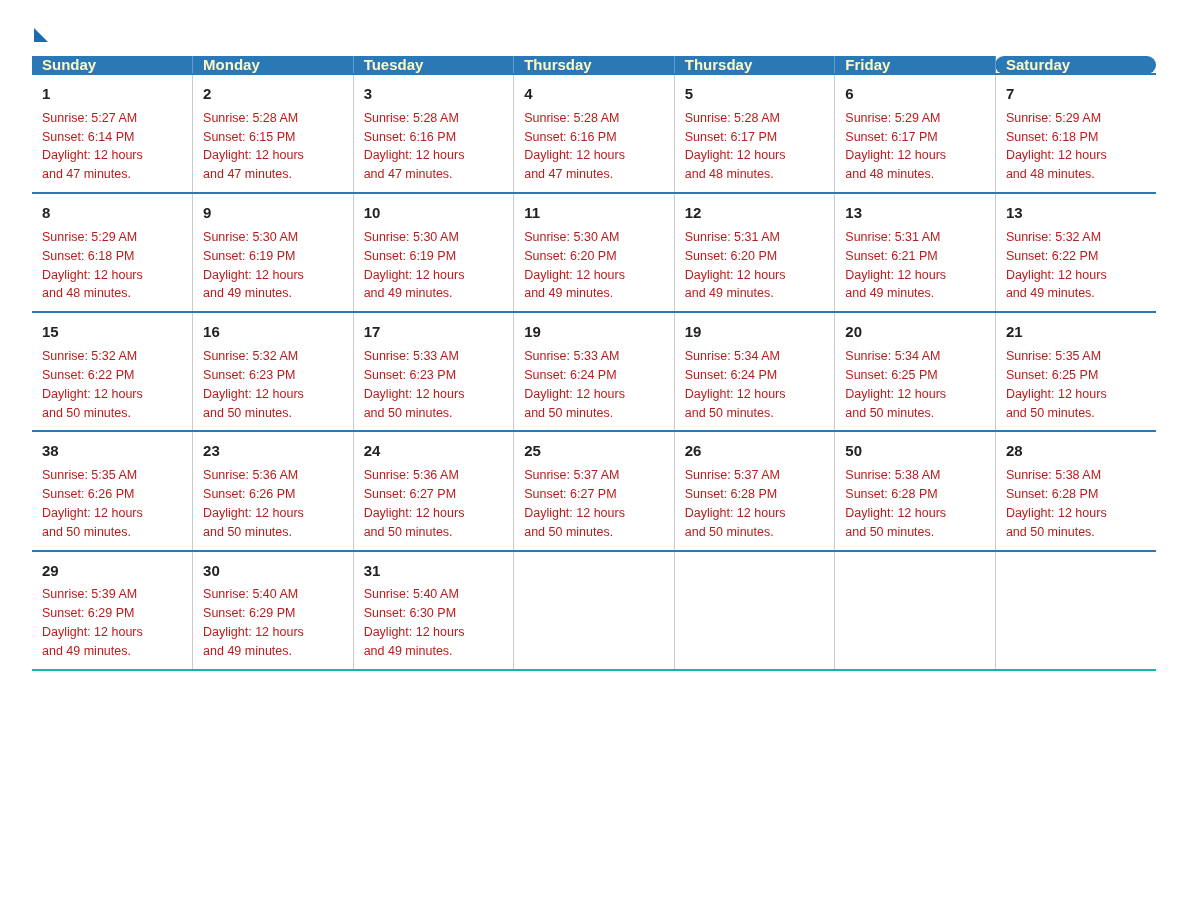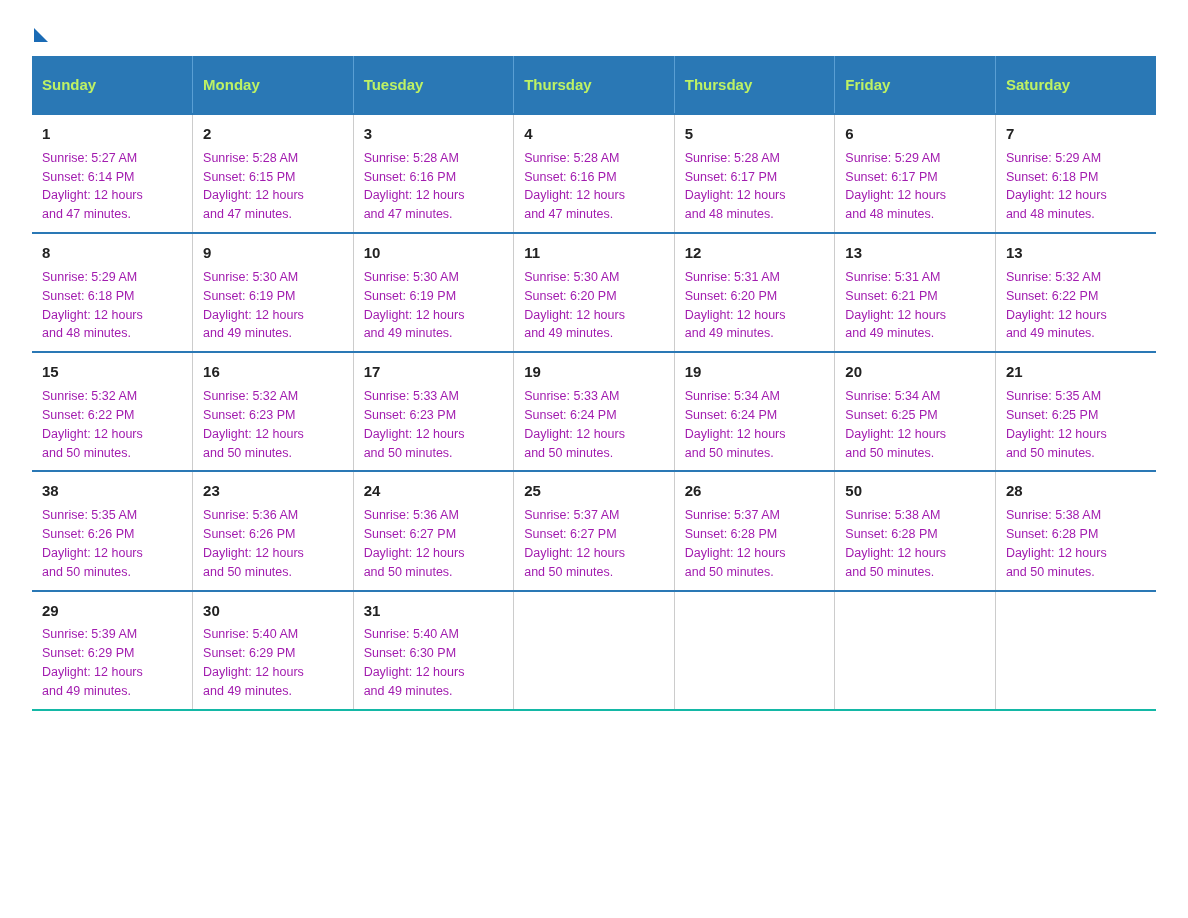--- a/index.html
+++ b/index.html
@@ -62,29 +62,30 @@
       color: #444;
       margin-top: 4px;
     }
     table {
       width: 100%;
       border-collapse: collapse;
       table-layout: fixed;
     }
     thead tr th {
       background-color: #2a78b5;
-      color: #bef264;
+      color: #fef9c3;
       font-size: 15px;
       font-weight: bold;
-      padding: 20px 10px;
+      padding: 0 10px;
       text-align: left;
       border-right: 1px solid #5a9fd4;
     }
     thead tr th:last-child {
       border-right: none;
+      border-radius: 13px;
     }
     tbody tr td {
       vertical-align: top;
       padding: 8px 10px;
       font-size: 13px;
       color: #222;
       border-top: 2px solid #2a78b5;
       border-right: 1px solid #ccc;
       min-height: 100px;
       line-height: 1.45;
@@ -93,21 +94,21 @@
       border-right: none;
     }
     .day-number {
       font-size: 15px;
       font-weight: bold;
       display: block;
       margin-bottom: 4px;
     }
     .day-info {
       font-size: 12.5px;
-      color: #a21caf;
+      color: #b91c1c;
       line-height: 1.5;
     }
     tbody tr:last-child td {
       border-bottom: 2px solid #14b8a6;
     }
   </style>
 </head>
 <body>
 
 <div class="header">

